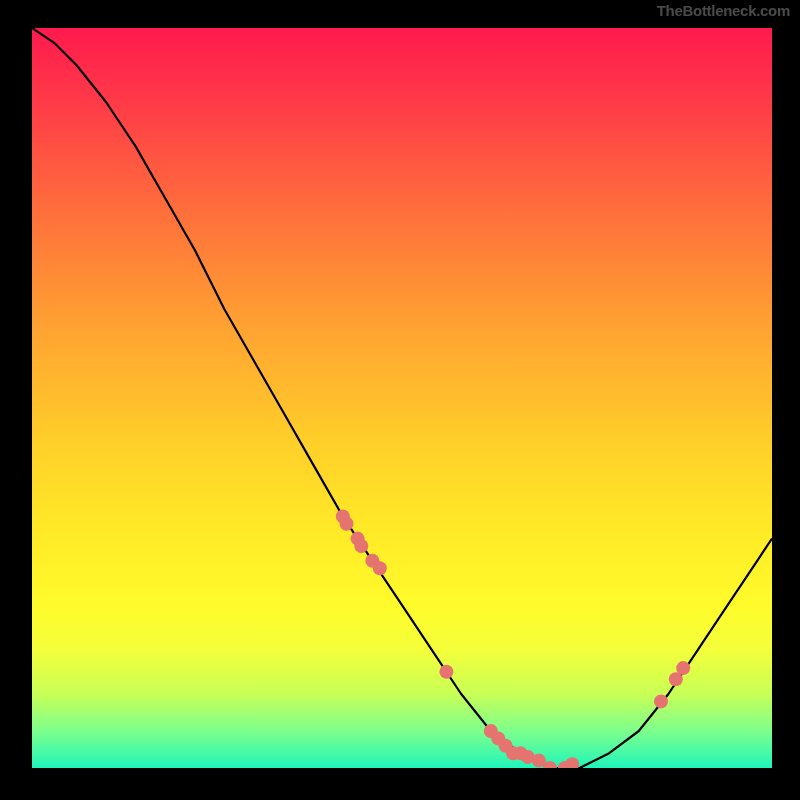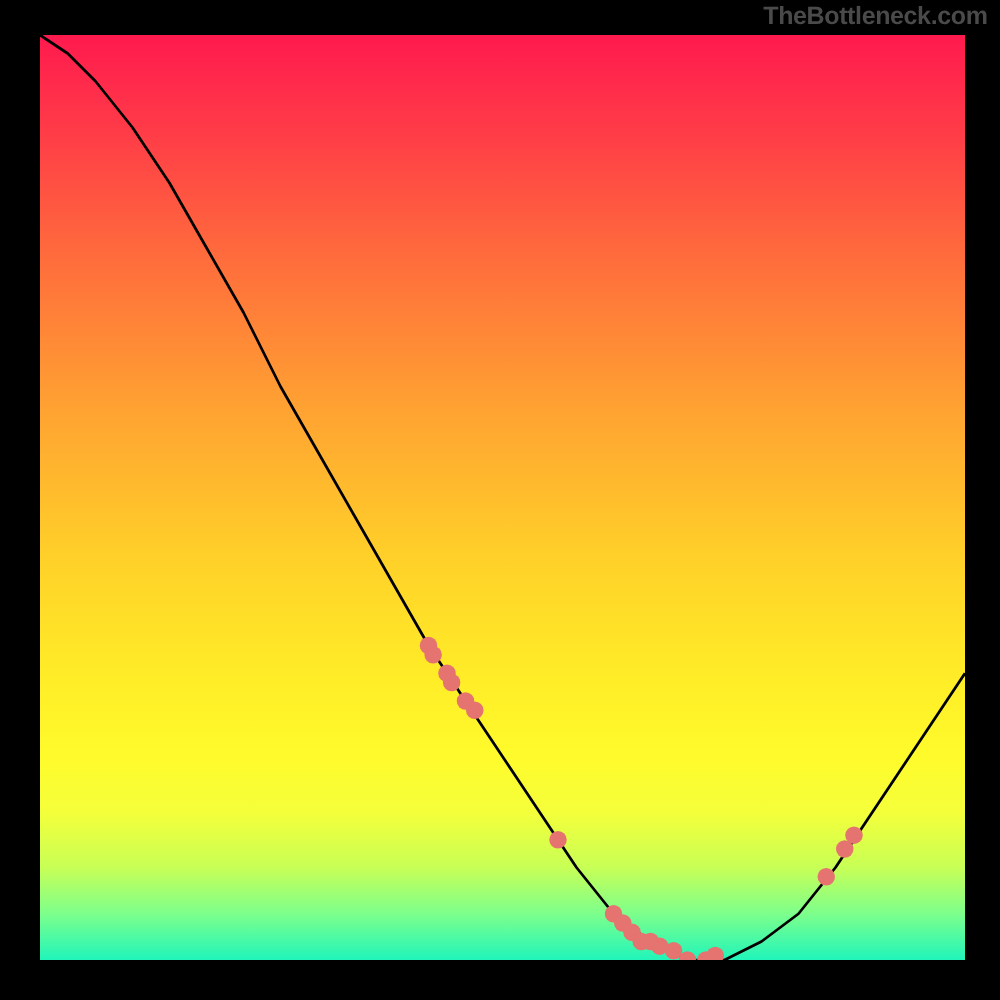--- a/index.html
+++ b/index.html
@@ -9,21 +9,21 @@
   background: #000;
   font-family: Arial, Helvetica, sans-serif;
   position: relative;
   overflow: hidden;
 }
 .watermark {
   position: absolute;
   top: 2px;
   right: 10px;
   color: #4a4a4a;
-  font-size: 20px;
+  font-size: 15px;
   font-weight: 600;
   letter-spacing: -0.3px;
   z-index: 10;
 }
 .plot-area {
   position: absolute;
   left: 32px;
   top: 28px;
   width: 740px;
   height: 740px;

